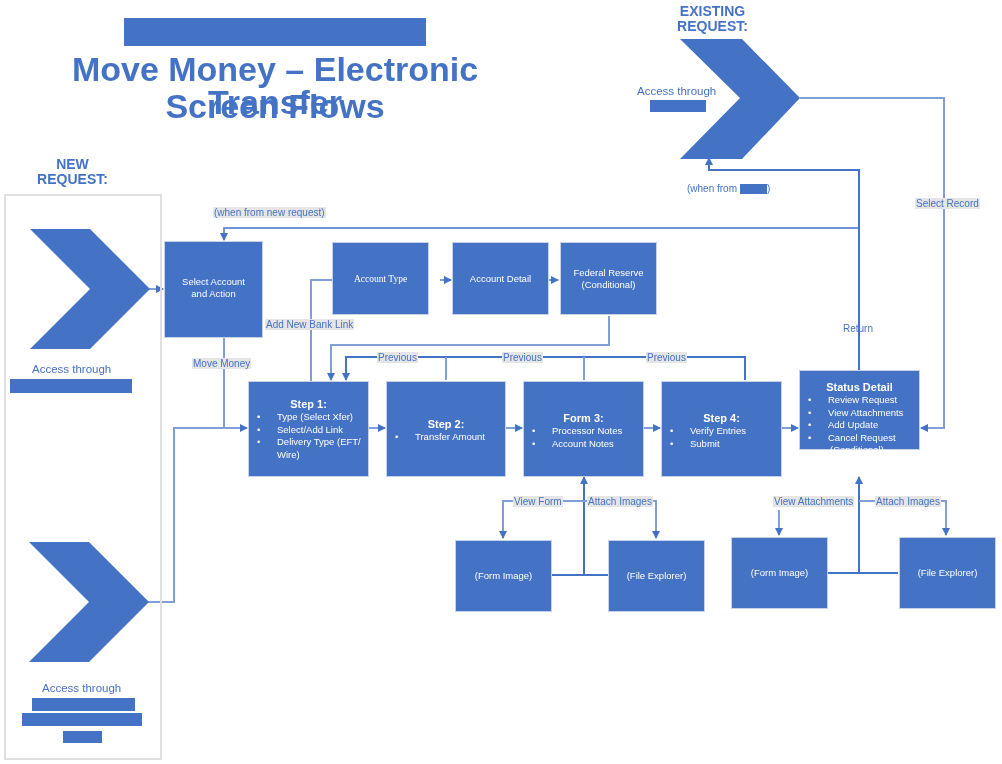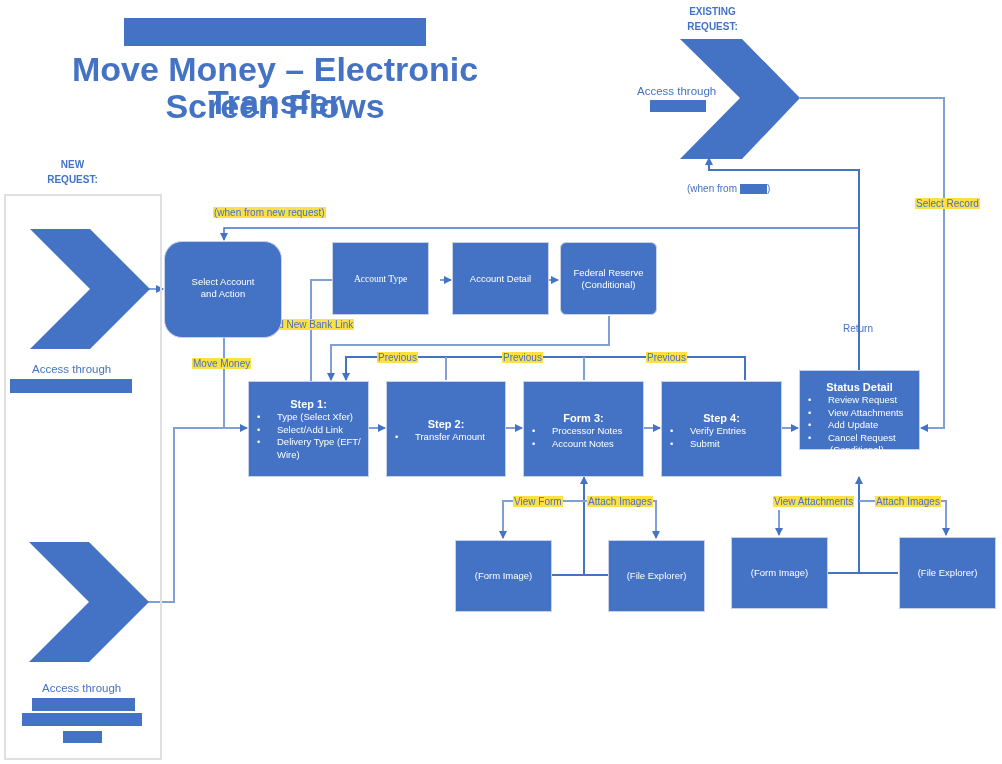--- a/index.html
+++ b/index.html
@@ -2,31 +2,31 @@
 <html><head>
 <meta charset="utf-8">
 <style>
   html, body { margin: 0; padding: 0; background: #ffffff; }
   body { width: 1002px; height: 764px; position: relative; overflow: hidden;
          font-family: "Liberation Sans", sans-serif; }
   .abs { position: absolute; }
   .redact { position: absolute; background: #4472C4; }
   .title { position: absolute; left: 20px; width: 510px; text-align: center;
            color: #4472C4; font-weight: bold; font-size: 34px; line-height: 33px; }
-  .section-label { position: absolute; color: #4472C4; font-weight: bold; font-size: 10px;
+  .section-label { position: absolute; color: #4472C4; font-weight: bold; font-size: 14px;
                    text-align: center; line-height: 15px; }
   .box { position: absolute; background: #4472C4; color: #ffffff; border: 1px solid #c8d2e6;
          box-sizing: border-box; font-size: 9.5px; line-height: 12px; }
   .box .center { position: absolute; left: 0; right: 0; top: 50%; transform: translateY(-50%);
                  text-align: center; }
   .box .head { font-weight: bold; font-size: 11px; text-align: center; line-height: 14px; }
   .box ul { list-style: none; margin: 0; padding: 0; }
   .box li { position: relative; padding-left: 28px; line-height: 12.5px; }
   .box li::before { content: "\2022"; position: absolute; left: 8px; }
-  .lbl { position: absolute; color: #4472C4; font-size: 9.5px; line-height: 11px; white-space: nowrap; background: #fde047; padding: 0 1px; }
+  .lbl { position: absolute; color: #4472C4; font-size: 9.5px; line-height: 11px; white-space: nowrap; background: #e5e5e5; padding: 0 1px; }
   .lbl.nobg { background: transparent; }
   .lbl.small { font-size: 10px; }
   .lbl.big { font-size: 11.5px; line-height: 14px; }
   .frame { position: absolute; border: 2px solid #e0e0e0; box-sizing: border-box; }
   svg.links { position: absolute; left: 0; top: 0; }
 </style>
 <style>li.nobullet::before{content:""}</style></head>
 <body>
 
 <div class="redact" style="left:124px; top:18px; width:302px; height:28px;"></div>
@@ -120,34 +120,34 @@
 <div class="lbl small" style="left:265px; top:319px;">Add New Bank Link</div>
 <div class="lbl small" style="left:192px; top:358px;">Move Money</div>
 <div class="lbl small" style="left:377px; top:352px;">Previous</div>
 <div class="lbl small" style="left:502px; top:352px;">Previous</div>
 <div class="lbl small" style="left:646px; top:352px;">Previous</div>
 <div class="lbl small" style="left:513px; top:496px;">View Form</div>
 <div class="lbl small" style="left:587px; top:496px;">Attach Images</div>
 <div class="lbl small" style="left:773px; top:496px;">View Attachments</div>
 <div class="lbl small" style="left:875px; top:496px;">Attach Images</div>
 
-<div class="box" style="left:164px; top:241px; width:118px; height:97px;border-radius:18px;">
+<div class="box" style="left:164px; top:241px; width:99px; height:97px;">
   <div class="center" style="top:48%;">
     <div>Select Account</div>
     <div>and Action</div>
   </div>
 </div>
 
 <div class="box" style="left:332px; top:242px; width:97px; height:73px;font-family:Liberation Serif, serif;">
   <div class="center">Account Type</div>
 </div>
 <div class="box" style="left:452px; top:242px; width:97px; height:73px;">
   <div class="center">Account Detail</div>
 </div>
-<div class="box" style="left:560px; top:242px; width:97px; height:73px;border-radius:6px;">
+<div class="box" style="left:560px; top:242px; width:97px; height:73px;">
   <div class="center">
     <div>Federal Reserve</div>
     <div>(Conditional)</div>
   </div>
 </div>
 
 <div class="box" style="left:248px; top:381px; width:121px; height:96px;">
   <div class="head" style="margin-top:15px;">Step 1:</div>
   <ul>
     <li>Type (Select Xfer)</li>

